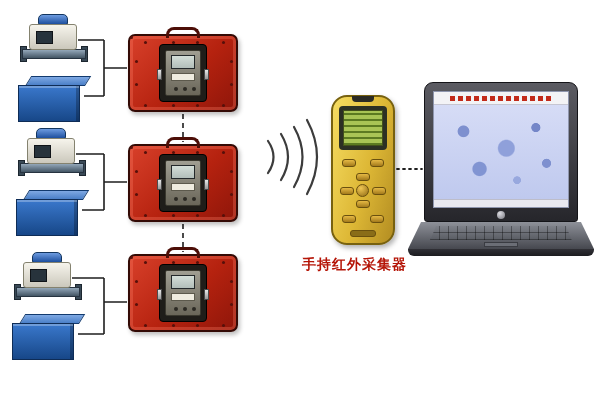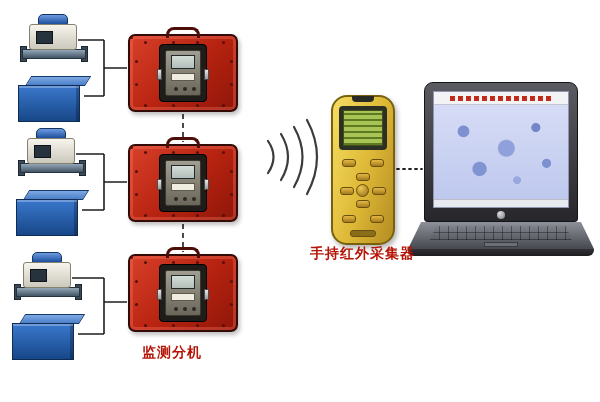--- a/index.html
+++ b/index.html
@@ -261,16 +261,15 @@
       </div>
       <div class="lp-logo"></div>
     </div>
     <div class="lp-base">
       <div class="lp-keys"></div>
       <div class="lp-touchpad"></div>
     </div>
     <div class="lp-front"></div>
   </div>
 
-  <div class="caption" style="left:142px; top:344px;">监测分机</div>
-  <div class="caption" style="left:302px; top:245px;margin-left:8px;">手持红外采集器</div>
+  <div class="caption" style="left:302px; top:256px;">手持红外采集器</div>
 
 </div>
 
 </body></html>

